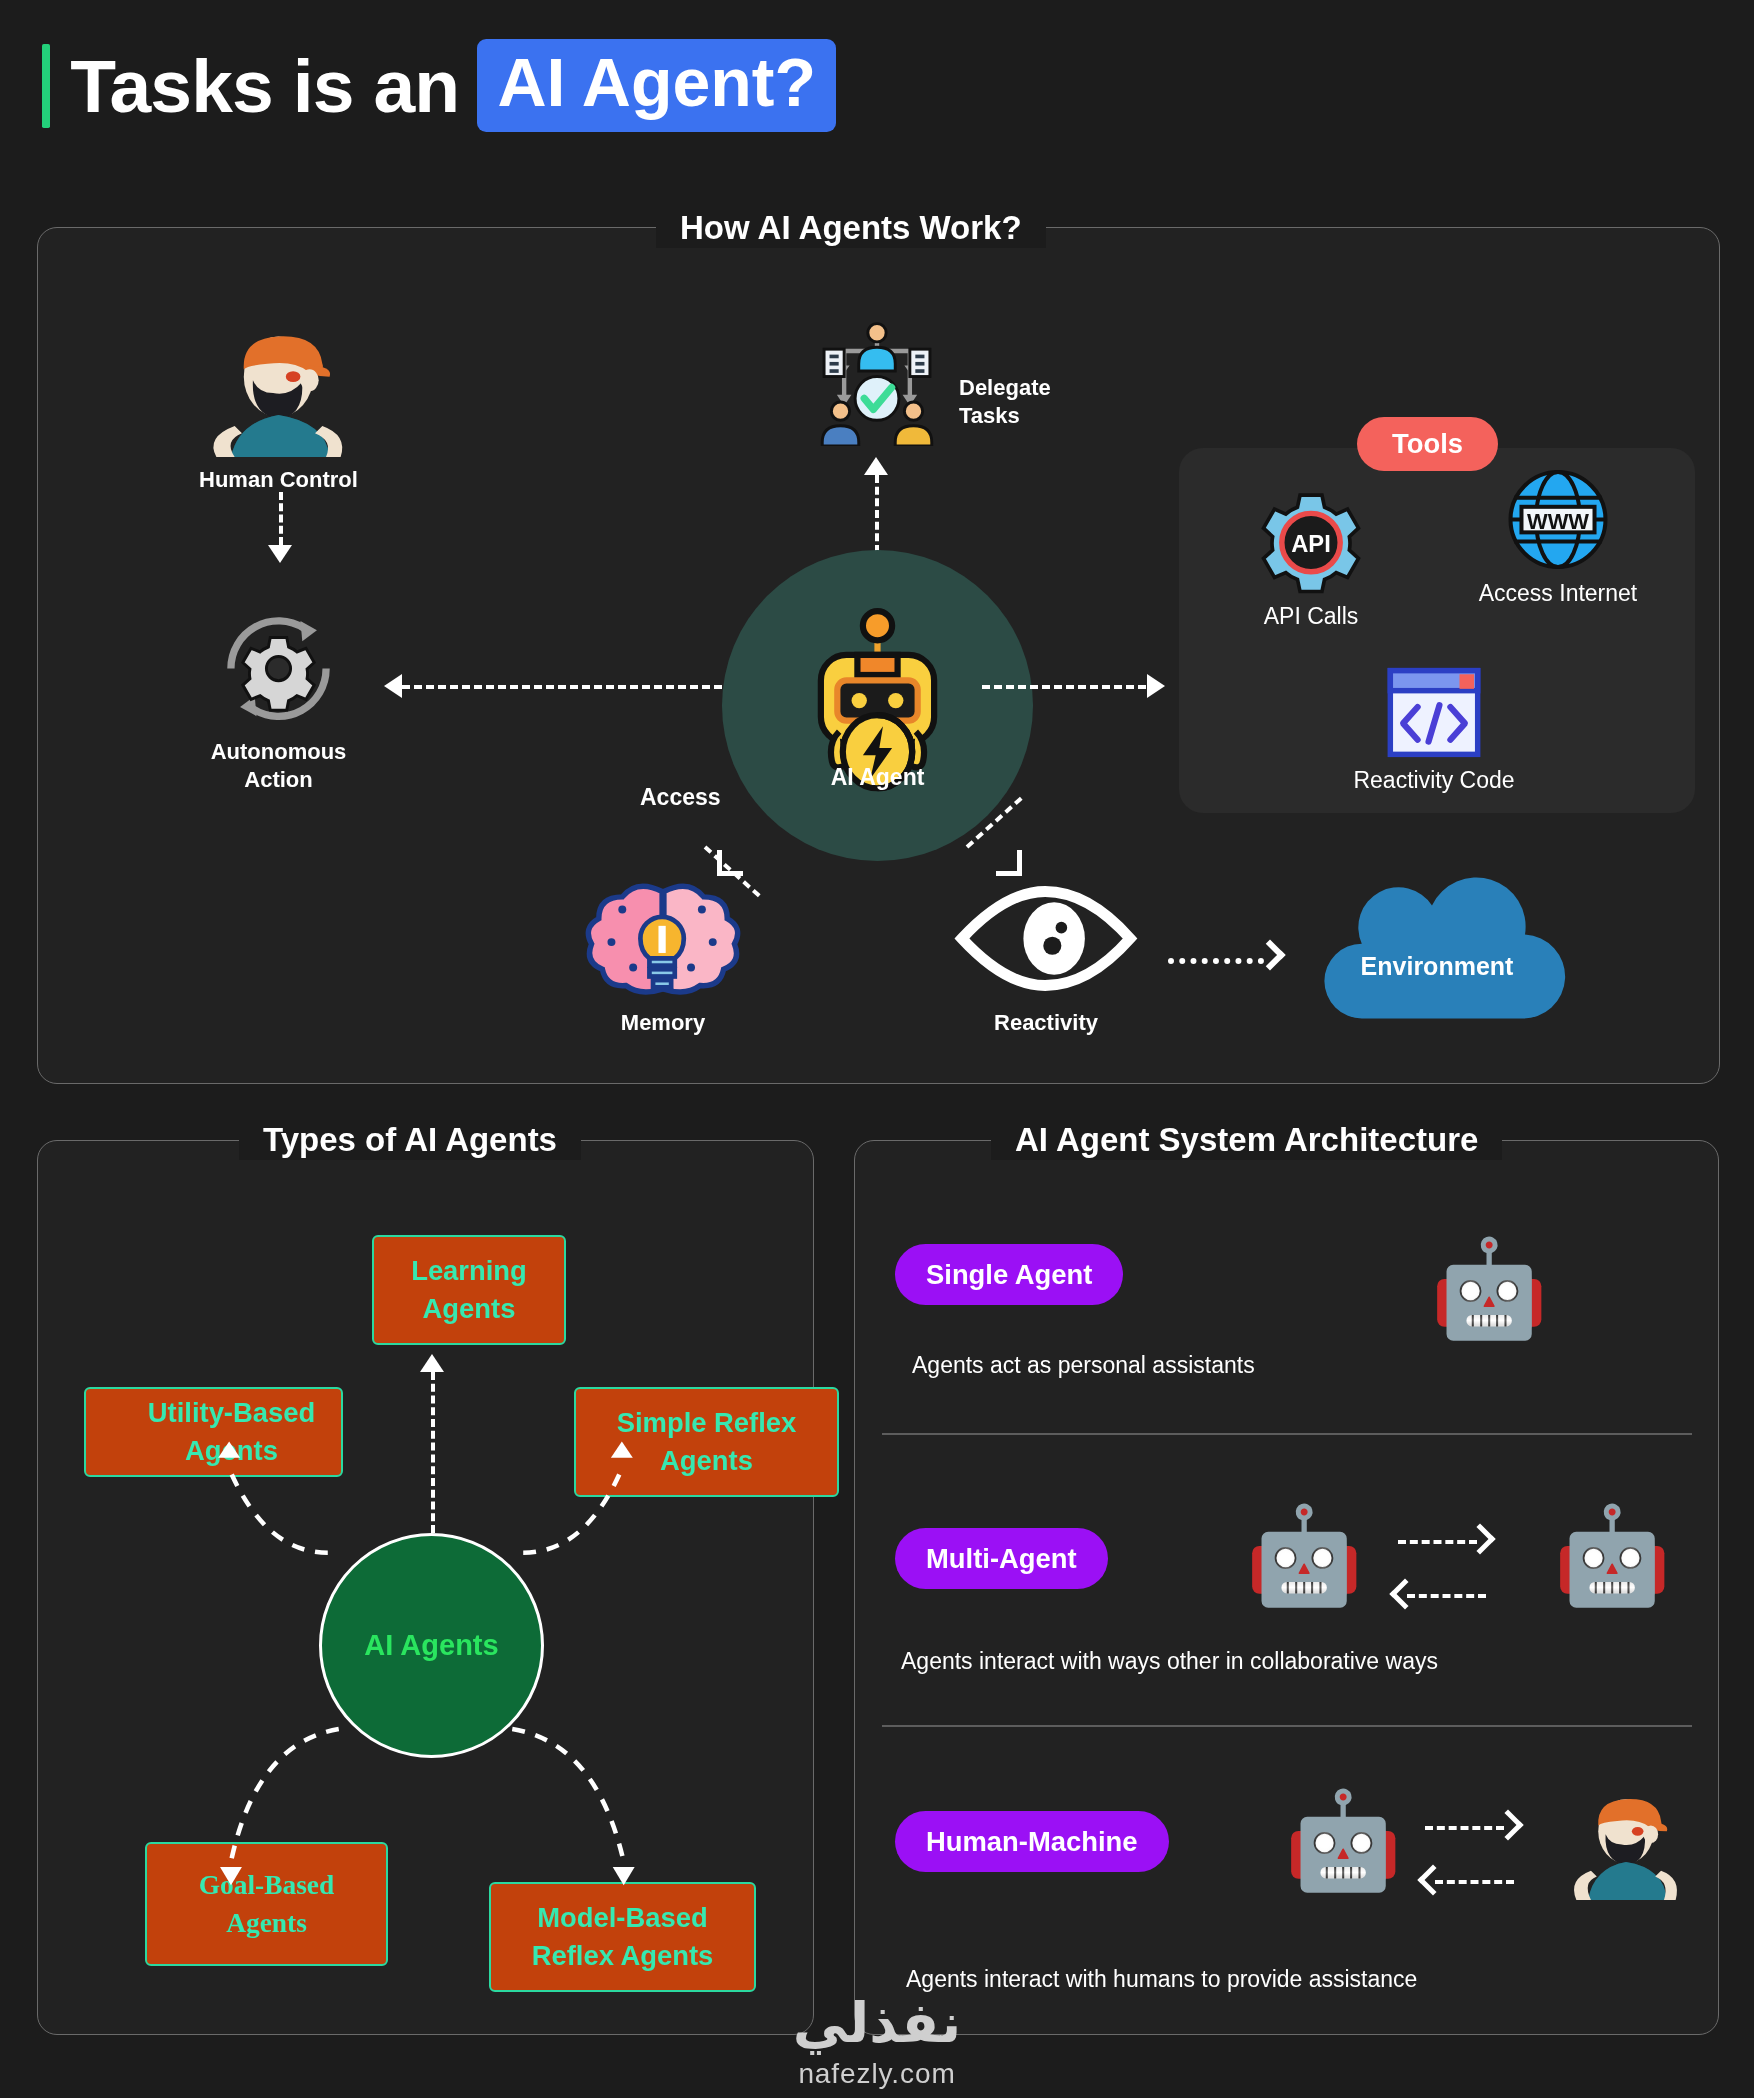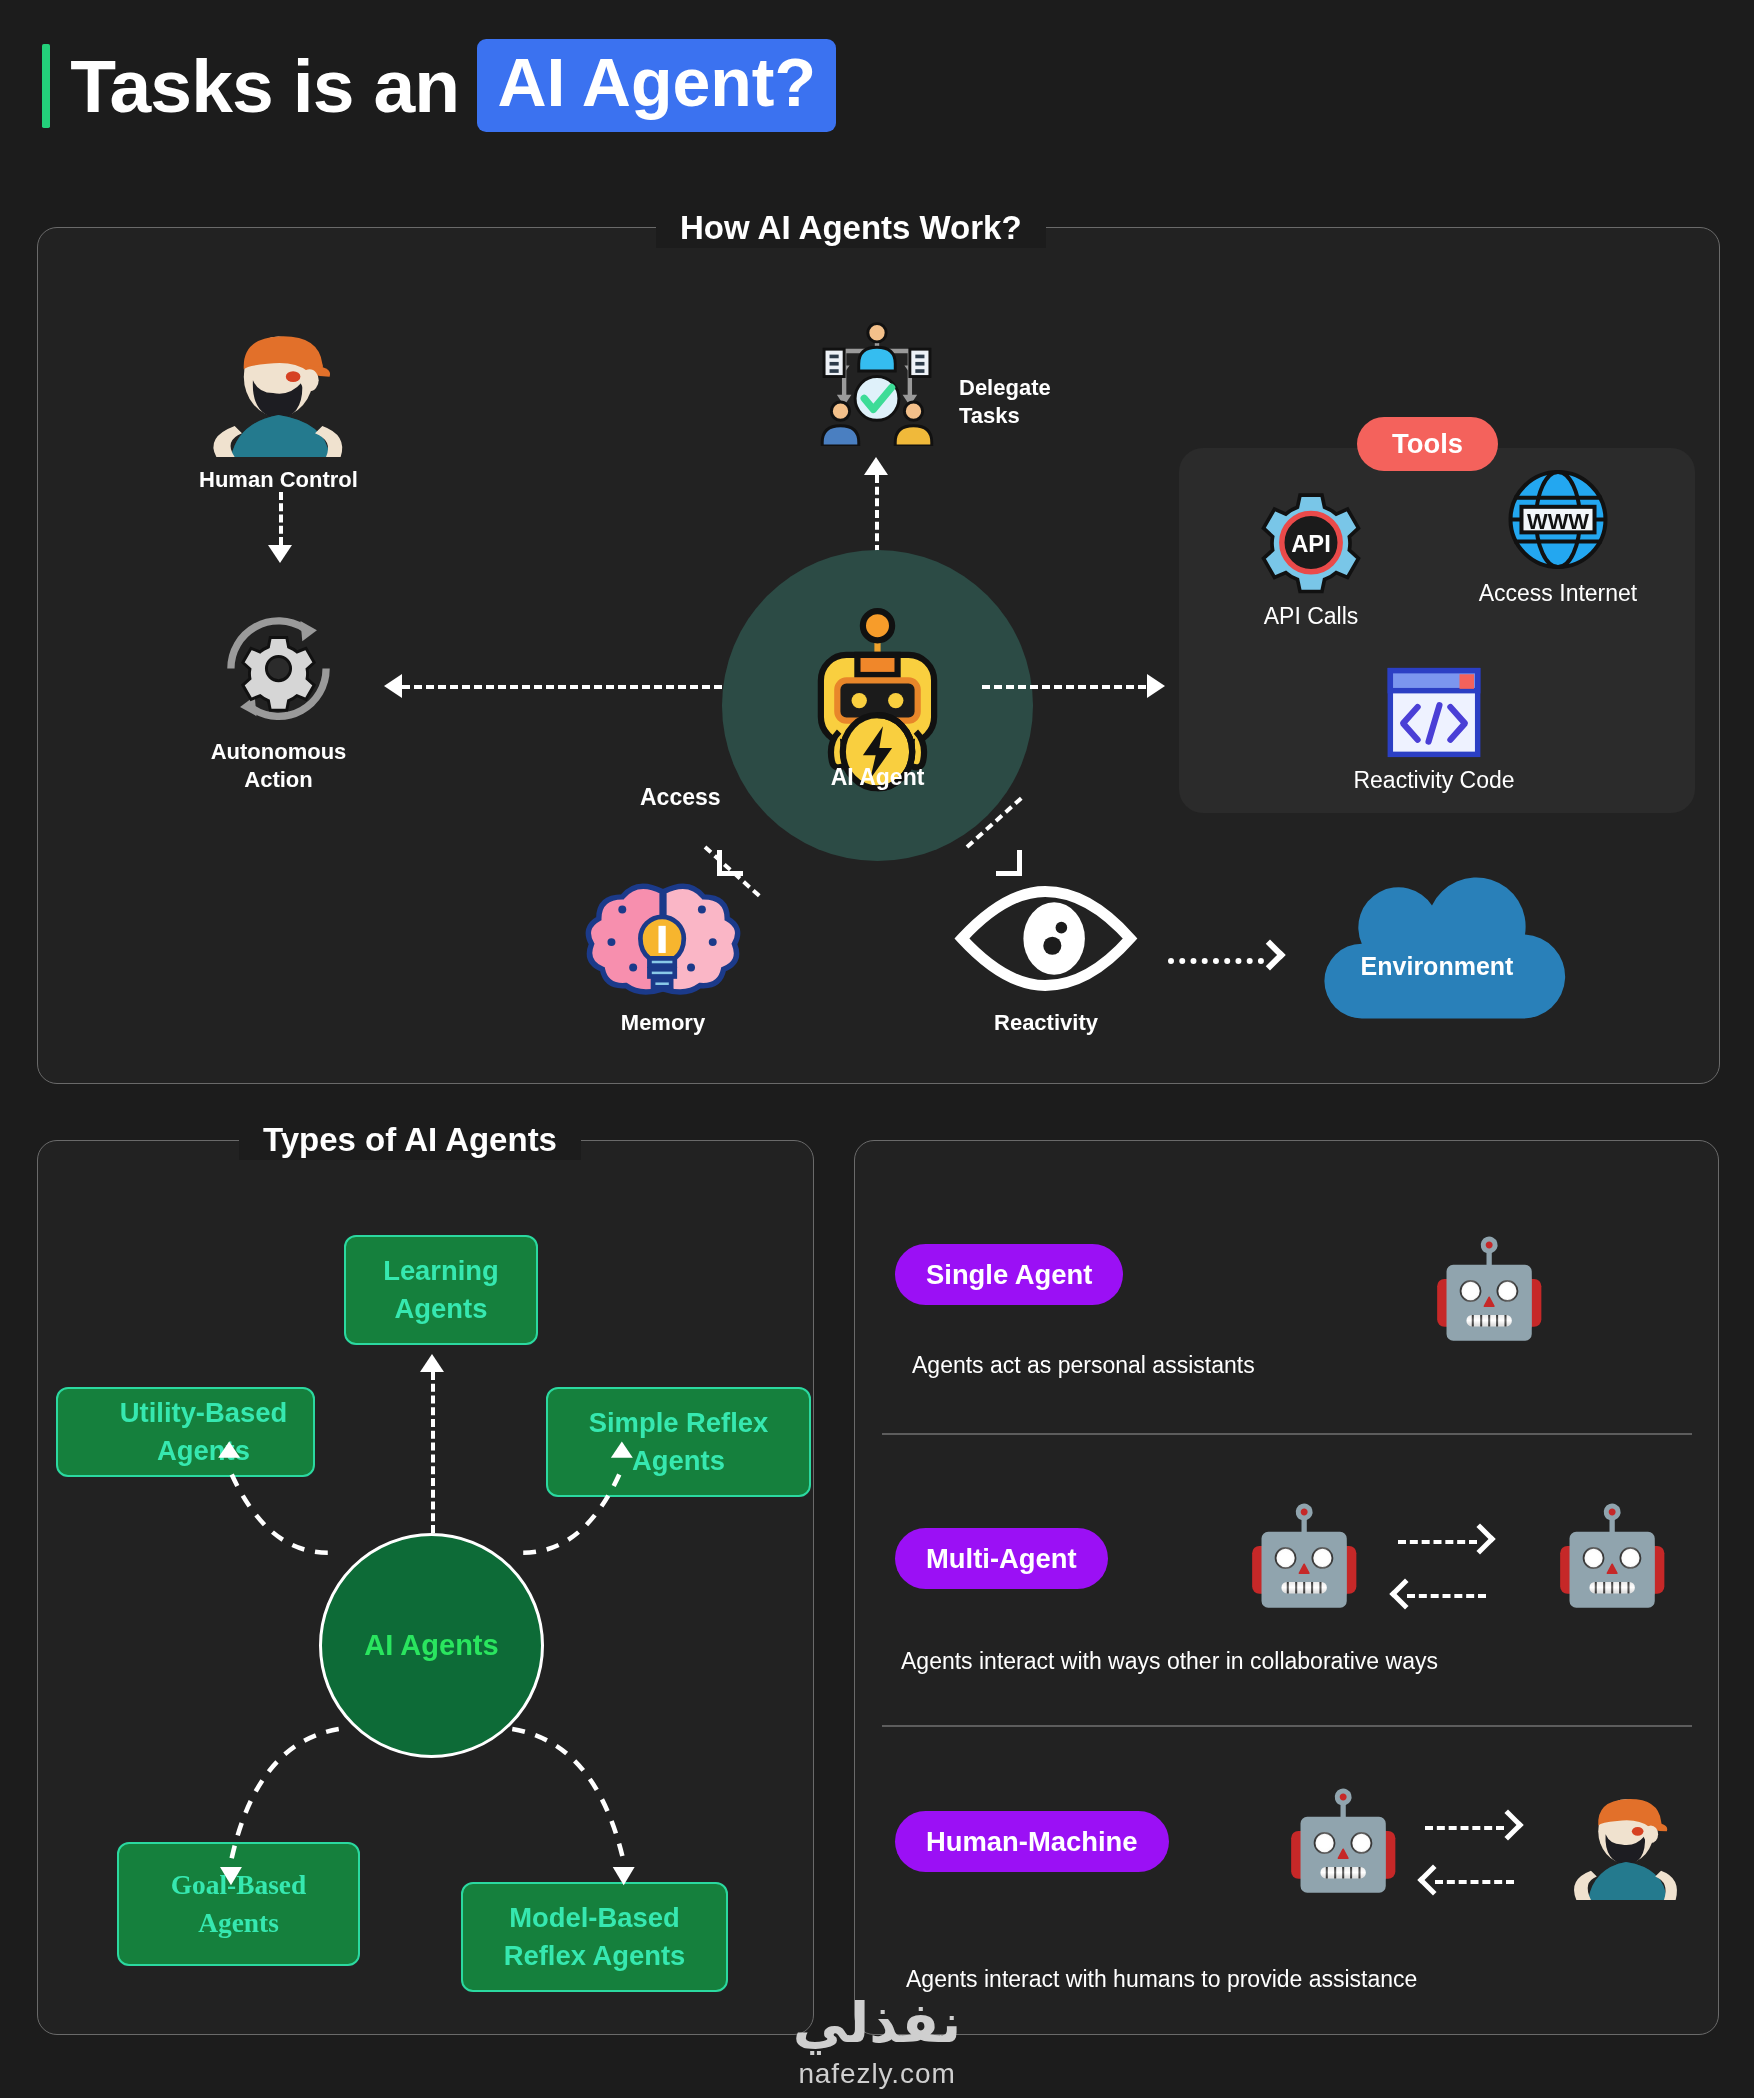--- a/index.html
+++ b/index.html
@@ -100,25 +100,26 @@
     background:#f4625c; color:#ffffff;
     font-size:27.4px; font-weight:bold;
     padding:11px 35px; border-radius:31px;
   }
   .tool-item{ position:absolute; text-align:center; width:210px; }
   .tool-caption{ font-size:23px; color:#ffffff; margin-top:9.1px; font-weight:400;}
 
   
   .tbox{
     position:absolute;
-    border:2.7px solid #2bd9a0; border-radius:12px;
+    border:2.7px solid #2bd9a0; border-radius:6px;
     color:#36e8b0; font-size:27.4px; font-weight:bold;
     display:flex; align-items:center; justify-content:center;
     text-align:center; line-height:38px; white-space:pre-line;
-    background:#15803d;
+    background:#c2410c;
+    margin-left:28px;
   }
   #types-center{
     position:absolute; left:319px; top:1533px;
     width:225px; height:225px; border-radius:50%;
     background:#0d6b37; border:3.7px solid #ffffff;
     display:flex;align-items:center;justify-content:center;
     color:#2ae55f; font-size:29px; font-weight:bold;
   }
 
   
@@ -406,20 +407,21 @@
     <path d="M532 452 Q600 452 640 360" fill="none" stroke="#ffffff" stroke-width="5" stroke-dasharray="14 12"></path>
     <path d="M330 645 Q240 660 212 790" fill="none" stroke="#ffffff" stroke-width="5" stroke-dasharray="14 12"></path>
     <path d="M520 645 Q612 660 642 790" fill="none" stroke="#ffffff" stroke-width="5" stroke-dasharray="14 12"></path>
     <path d="M198 348 L210 330 L222 348" fill="#ffffff"></path>
     <path d="M628 348 L640 330 L652 348" fill="#ffffff"></path>
     <path d="M200 796 L212 816 L224 796" fill="#ffffff"></path>
     <path d="M630 796 L642 816 L654 796" fill="#ffffff"></path>
   </svg>
 
   <div class="panel" id="panel-arch"></div>
+  <div class="panel-title" id="title-arch">AI Agent System Architecture</div>
 
   <div class="pill" style="left:895px; top:1244px;">Single Agent</div>
   <span class="emoji" style="left:1430px; top:1241px; font-size:95px;">🤖</span>
   <div class="arch-caption" style="left:912px; top:1352px;">Agents act as personal assistants</div>
   <div class="arch-div" style="left:882px; top:1433px; width:810px;"></div>
 
   <div class="pill" style="left:895px; top:1528px;">Multi-Agent</div>
   <span class="emoji" style="left:1245px; top:1508px; font-size:95px;">🤖</span>
   <span class="emoji" style="left:1553px; top:1508px; font-size:95px;">🤖</span>
   <div class="dash-h" style="left:1398px; top:1540px; width:79px;"></div>

